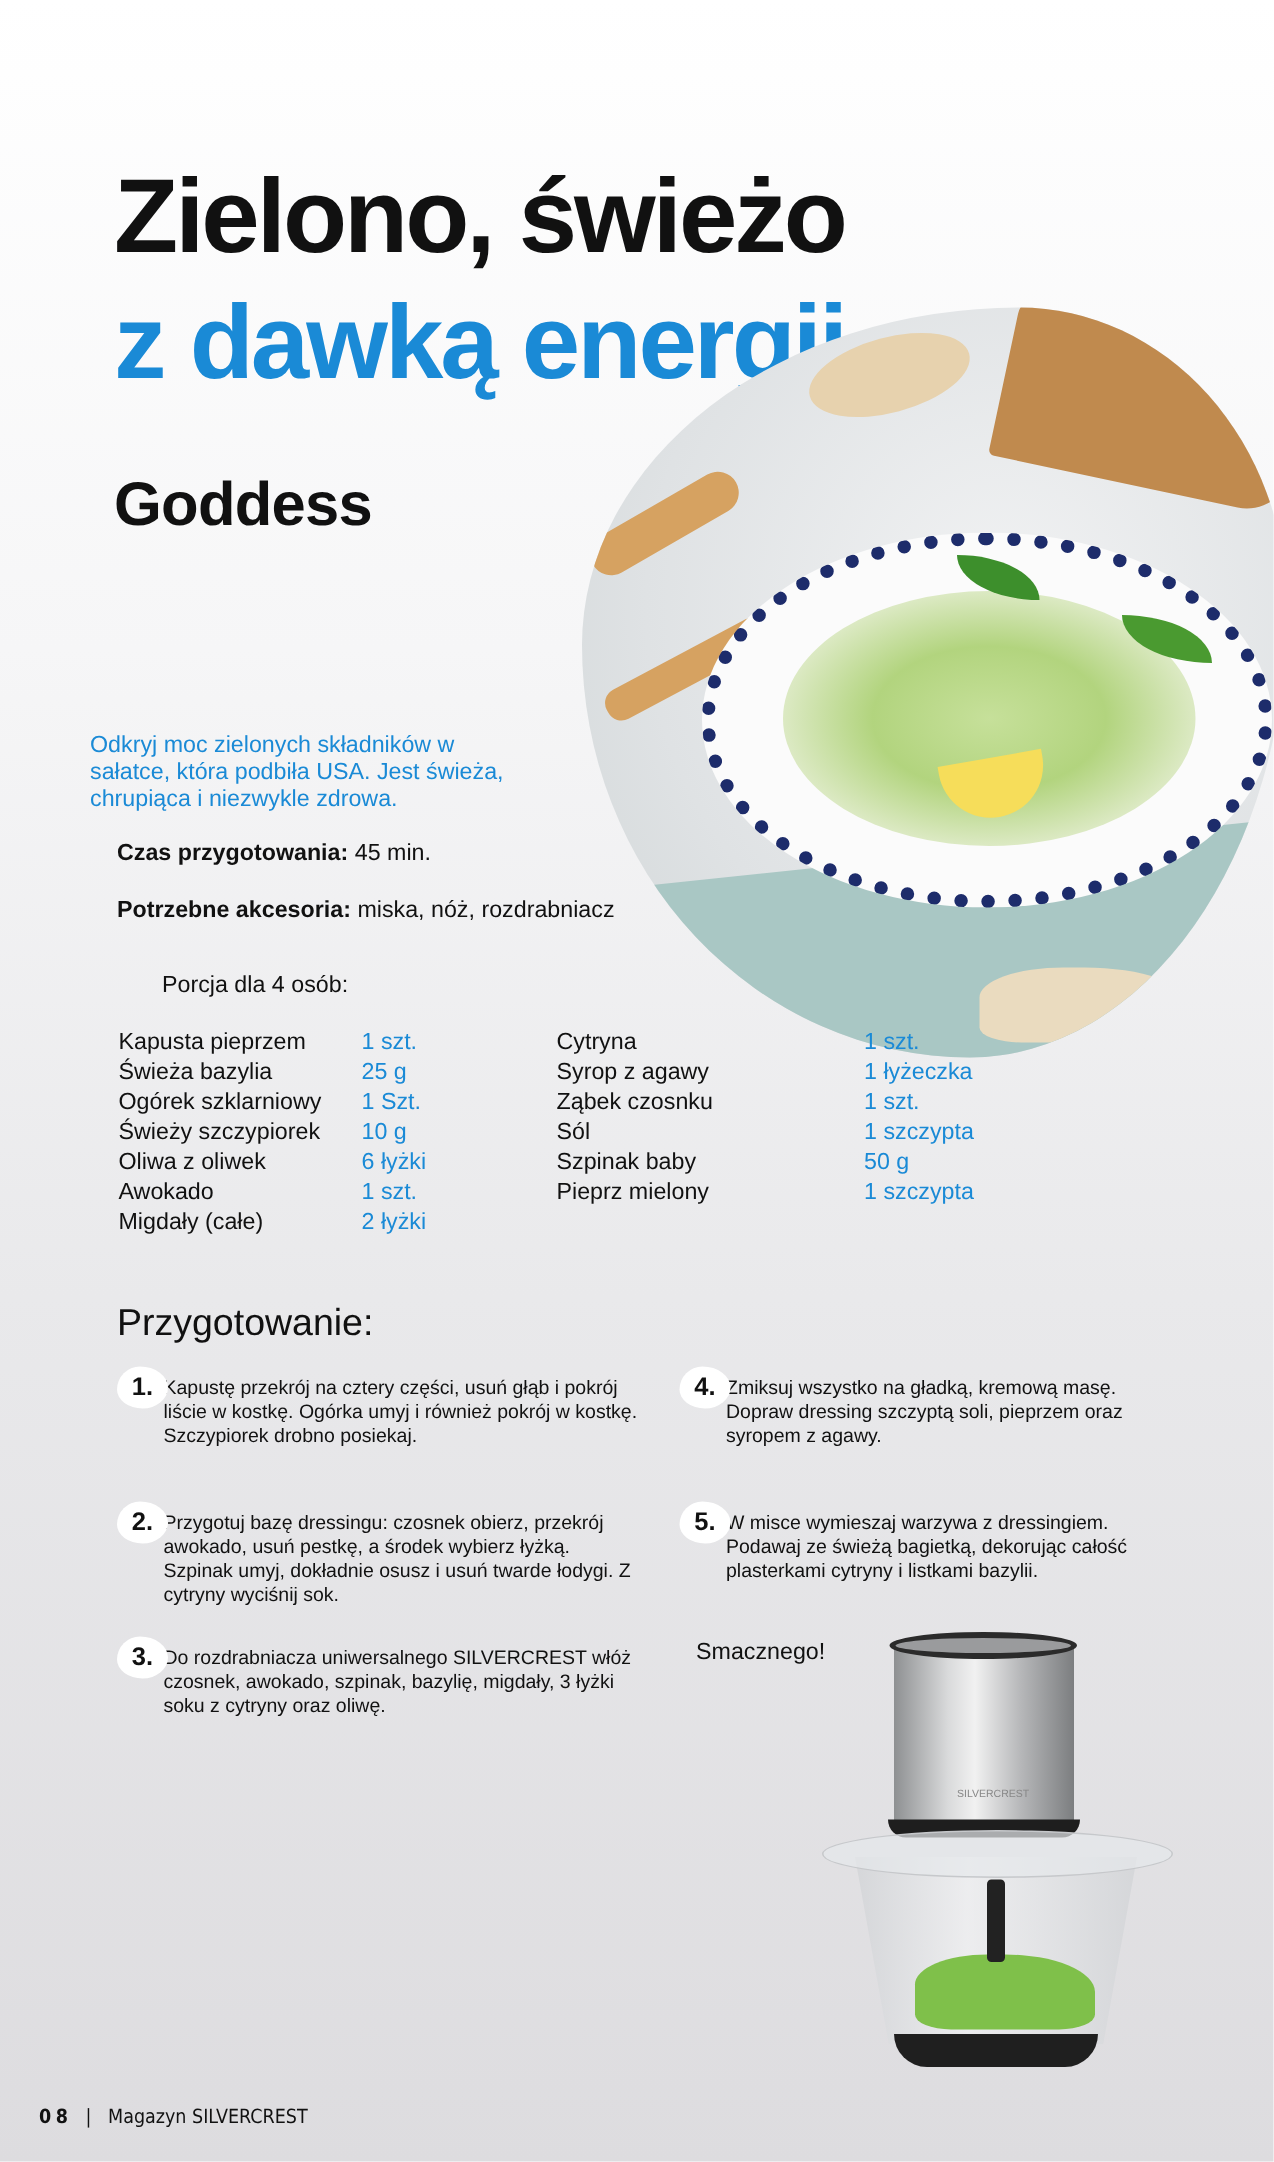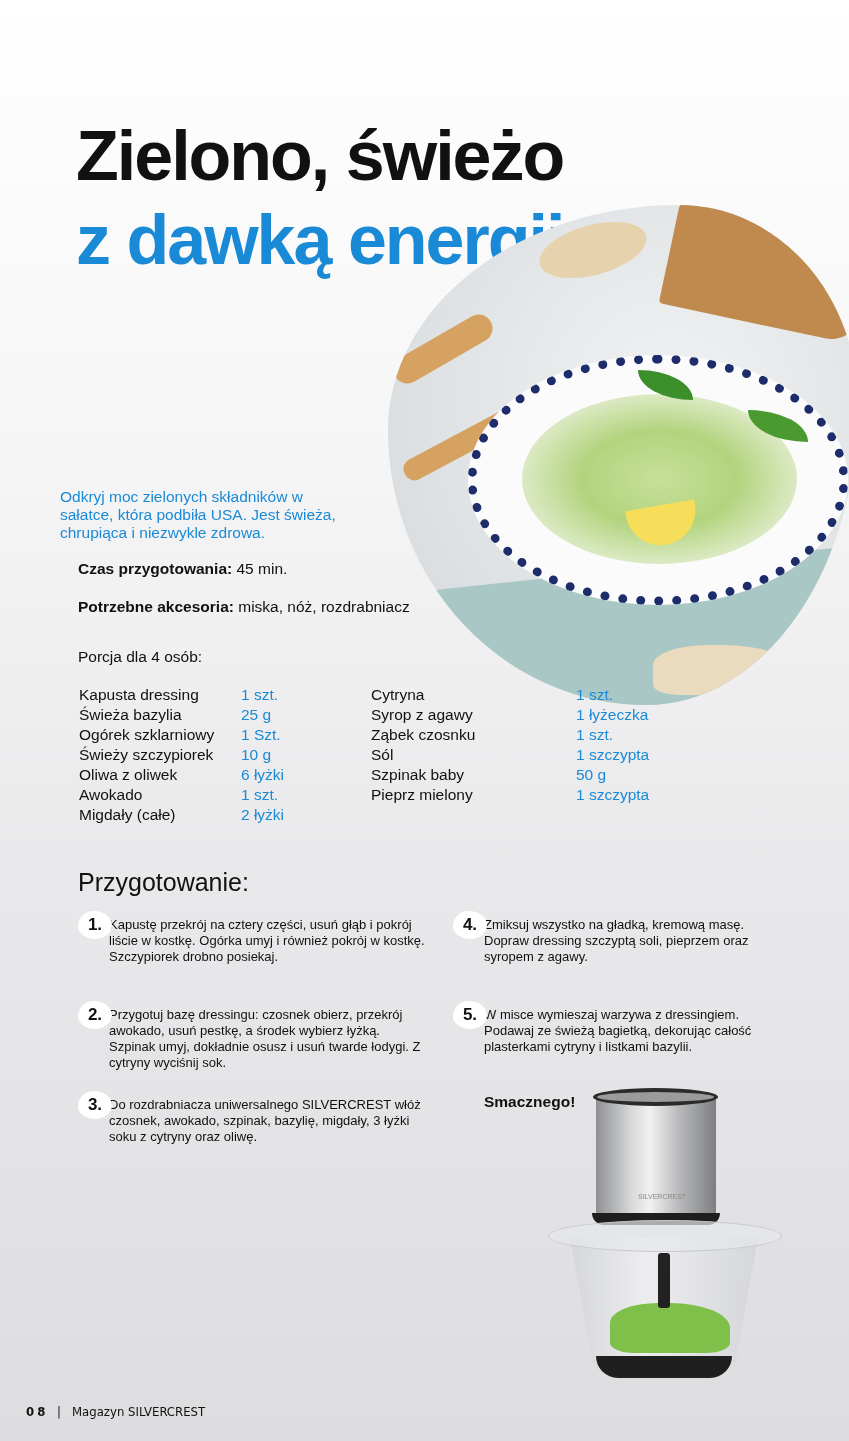--- a/index.html
+++ b/index.html
@@ -5,21 +5,21 @@
   html, body { margin: 0; padding: 0; }
   body {
     width: 849px; height: 1441px; position: relative; overflow: hidden;
     background: linear-gradient(180deg, #ffffff 0%, #f6f6f7 30%, #e9e9eb 60%, #dddcdf 100%);
     font-family: "Liberation Sans", "DejaVu Sans", sans-serif;
     color: #111;
   }
   .abs { position: absolute; }
 
   .headline { left: 76px; top: 102px; font-weight: 700; font-size: 70px; line-height: 84px; letter-spacing: -2px; }
-  .headline .l1 { color: #111; display:block;margin-top:12px; }
+  .headline .l1 { color: #111; display:block; }
   .headline .l2 { color: #1a8ad6; display:block; }
 
   .photo {
     left: 388px; top: 205px; width: 470px; height: 500px;
     border-radius: 62% 38% 45% 55% / 45% 40% 60% 55%;
     overflow: hidden;
     background: radial-gradient(ellipse at 60% 40%, #f1f2f3 0%, #dfe2e4 60%, #cfd5d6 100%);
   }
   .photo .board { position:absolute; right:-10px; top:10px; width:200px; height:110px; background:#c08a4e; border-radius: 14px 4px 30px 4px; transform: rotate(12deg); }
   .photo .bread1 { position:absolute; left:150px; top:20px; width:110px; height:50px; background:#e7d2ae; border-radius: 50%; transform: rotate(-15deg); }
@@ -49,21 +49,21 @@
   .ing .q { color: #1a8ad6; }
 
   .prep-title { left: 78px; top: 868px; font-weight: 400; font-size: 25px; }
 
   .step { font-size: 13px; line-height: 16px; color: #111; }
   .step .num {
     position:absolute; left: -31px; top: -6px; width: 34px; height: 28px;
     background:#fff; border-radius: 45% 55% 50% 50% / 55% 50% 50% 45%;
     font-weight: 700; font-size: 17px; line-height: 28px; text-align:center; color:#111;
   }
-  .smacz { left: 484px; top: 1093px; font-weight: 700; font-size: 15.5px; }
+  .smacz { left: 464px; top: 1093px; font-weight: 400; font-size: 15.5px; }
 
   .chopper { left: 548px; top: 1088px; width: 232px; height: 305px; }
   .chopper .lid { position:absolute; left:45px; top:0; width:125px; height:18px; border-radius: 50%; background: #9a9b9d; border: 4px solid #2b2b2b; box-sizing:border-box; }
   .chopper .motor { position:absolute; left:48px; top:10px; width:120px; height:120px; background: linear-gradient(90deg, #8e9092 0%, #d9dadb 30%, #f1f1f1 45%, #b7b8ba 70%, #7c7e80 100%); clip-path: polygon(0 0, 100% 0, 104% 100%, -4% 100%); }
   .chopper .ring { position:absolute; left:44px; top:125px; width:128px; height:12px; background:#1e1e1e; border-radius: 0 0 40px 40px; }
   .chopper .brand { position:absolute; left:90px; top:105px; font-size:7px; color:#888; }
   .chopper .rim { position:absolute; left:0; top:132px; width:232px; height:30px; border-radius: 50%; background: rgba(230,232,235,0.7); border: 1px solid #c6c8cb; }
   .chopper .glass { position:absolute; left:22px; top:150px; width:188px; height:125px; background: linear-gradient(90deg, rgba(210,212,215,0.8), rgba(245,246,247,0.6) 40%, rgba(210,212,215,0.8)); clip-path: polygon(0 0, 100% 0, 88% 100%, 12% 100%); }
   .chopper .greens { position:absolute; left:62px; top:215px; width:120px; height:50px; background: #7fc04a; border-radius: 40% 50% 20% 20%; }
   .chopper .blade { position:absolute; left:110px; top:165px; width:12px; height:55px; background:#222; border-radius: 3px; }
@@ -91,36 +91,37 @@
   <div class="bowl">
     <div class="bowl-inner"></div>
   </div>
   <div class="basil1"></div>
   <div class="basil2"></div>
   <div class="lemon1"></div>
   <div class="bread2"></div>
 </div>
 
 <div class="abs subtitle">
+  <span>Goddess</span>
 </div>
 
 <div class="abs intro">Odkryj moc zielonych składników w sałatce, która podbiła USA. Jest świeża, chrupiąca i niezwykle zdrowa.</div>
 
 <div class="abs meta" style="top:560px;text-align:center;">
   <b>Czas przygotowania:</b>
   <span>45 min.</span>
 </div>
 <div class="abs meta" style="top:598px;text-align:right;">
   <b>Potrzebne akcesoria:</b>
   <span>miska, nóż, rozdrabniacz</span>
 </div>
-<div class="abs meta" style="top:648px;">Porcja dla 4 osób:</div>
+<div class="abs meta" style="top:648px;margin-left:30px;">Porcja dla 4 osób:</div>
 
 <div class="abs ing" style="left:79px; top:685px;">
-  <div class="row">Kapusta dressing</div>
+  <div class="row">Kapusta pieprzem</div>
   <div class="row">Świeża bazylia</div>
   <div class="row">Ogórek szklarniowy</div>
   <div class="row">Świeży szczypiorek</div>
   <div class="row">Oliwa z oliwek</div>
   <div class="row">Awokado</div>
   <div class="row">Migdały (całe)</div>
 </div>
 <div class="abs ing" style="left:241px; top:685px;">
   <div class="row q">1 szt.</div>
   <div class="row q">25 g</div>

